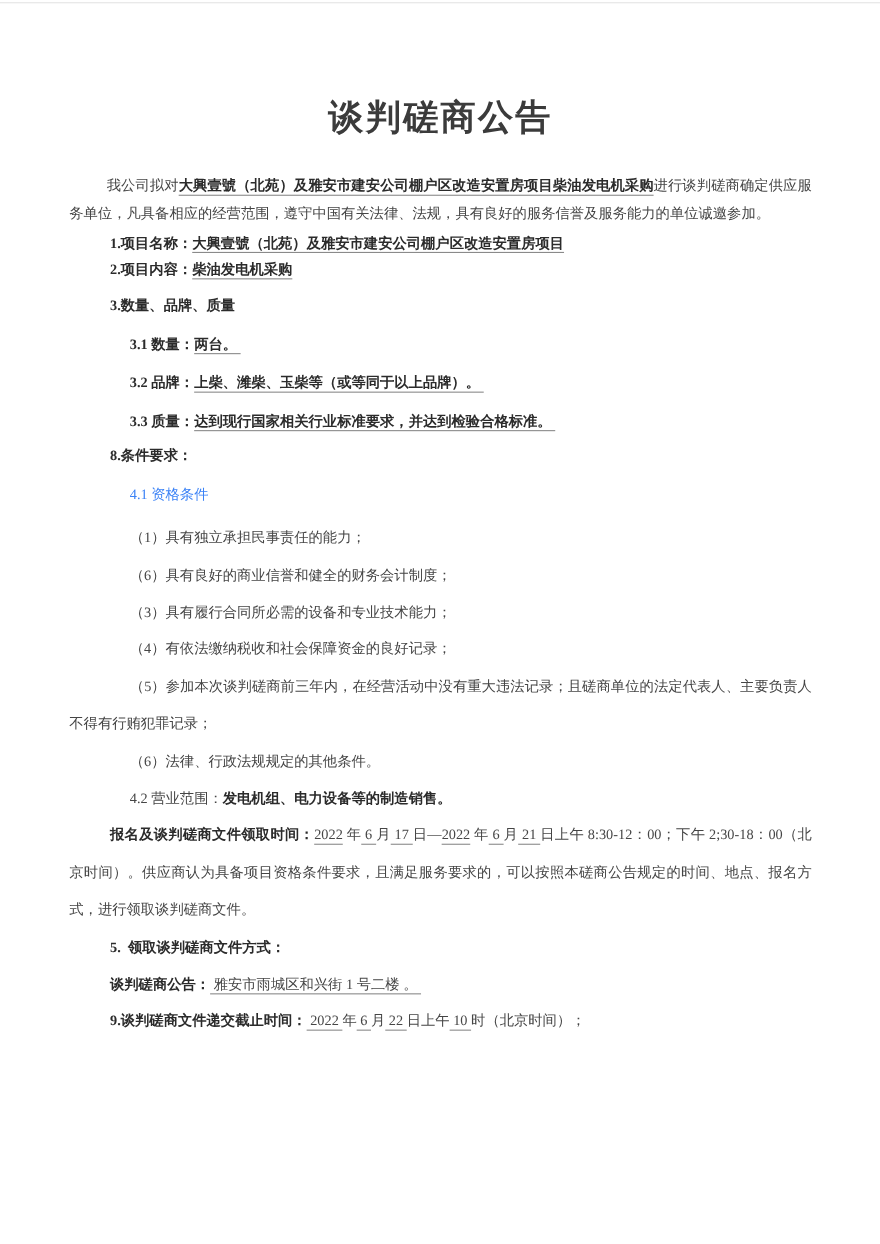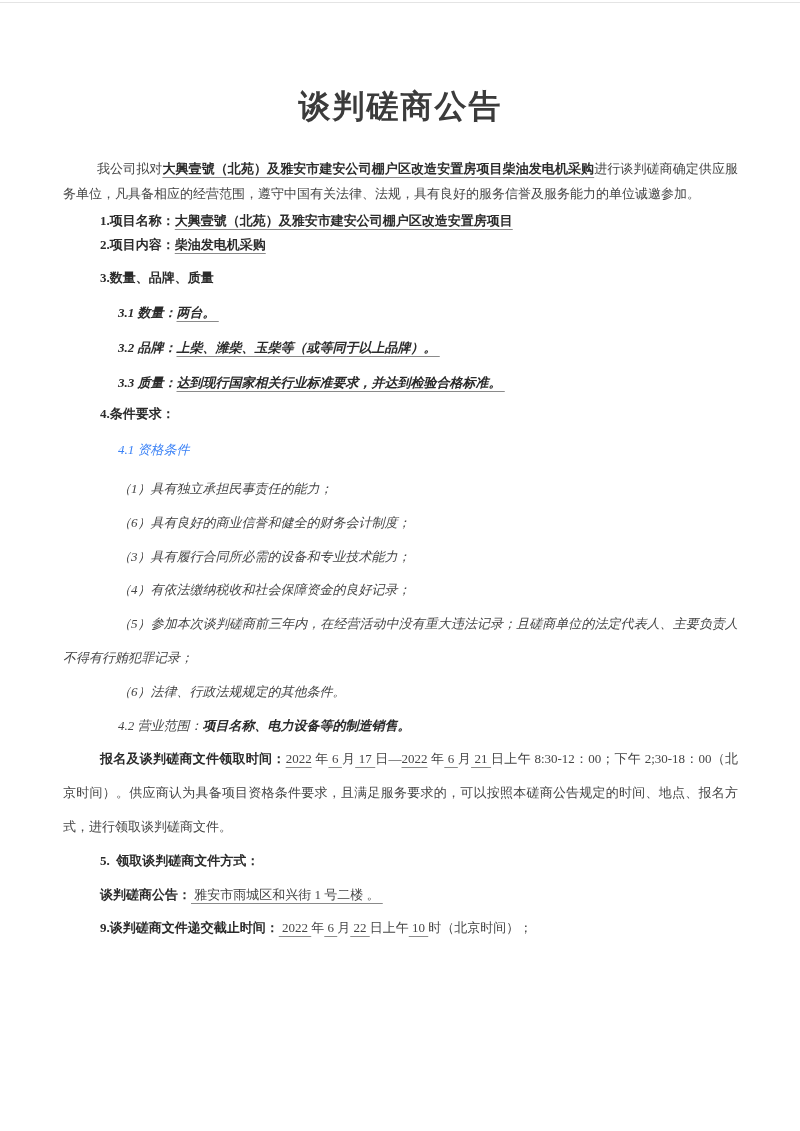--- a/index.html
+++ b/index.html
@@ -27,21 +27,21 @@
   .lh25{line-height:25px;}
   .lh24{line-height:24px;}
   .mb3{margin-bottom:3px;}
   .mt7{margin-top:7px;}
   .mt9{margin-top:9px;}
   .mt10{margin-top:10px;}
   .mt11{margin-top:11px;}
   .mt12{margin-top:12px;}
   .ti-intro{text-indent:34px;}
   .ti1{text-indent:37px;}
-  .ti2{text-indent:55px;font-style:italic;}
+  .ti2{text-indent:55px;}
   .b{font-weight:bold;color:#2b2b2b;}
   .u{
     text-decoration:underline;
     text-decoration-color:#8a8a8a;
     text-decoration-thickness:1px;
     text-underline-offset:4px;
   }
   .light{color:#3b82f6;}
 </style>
 </head>
@@ -59,34 +59,34 @@
   <p class="p lh24 ti1"><span class="b">2.项目内容：</span><span class="b u">柴油发电机采购</span></p>
 
   <p class="p lh24 ti1 mt9"><span class="b">3.数量、品牌、质量</span></p>
 
   <p class="p lh24 ti2 mt11"><span class="b">3.1 数量：</span><span class="b u">两台。 </span></p>
 
   <p class="p lh24 ti2 mt11"><span class="b">3.2 品牌：</span><span class="b u">上柴、潍柴、玉柴等（或等同于以上品牌）。 </span></p>
 
   <p class="p lh24 ti2 mt11"><span class="b">3.3 质量：</span><span class="b u">达到现行国家相关行业标准要求，并达到检验合格标准。 </span></p>
 
-  <p class="p lh24 ti1 mt7"><span class="b">4.条件要求：</span></p>
+  <p class="p lh24 ti1 mt7"><span class="b">8.条件要求：</span></p>
 
   <p class="p lh24 ti2 mt12 light">4.1 资格条件</p>
 
   <div class="mt10">
     <p class="p ti2">（1）具有独立承担民事责任的能力；</p>
     <p class="p ti2">（6）具有良好的商业信誉和健全的财务会计制度；</p>
     <p class="p ti2">（3）具有履行合同所必需的设备和专业技术能力；</p>
     <p class="p ti2">（4）有依法缴纳税收和社会保障资金的良好记录；</p>
     <p class="p ti2">（5）参加本次谈判磋商前三年内，在经营活动中没有重大违法记录；且磋商单位的法定代表人、主要负责人不得有行贿犯罪记录；</p>
     <p class="p ti2">（6）法律、行政法规规定的其他条件。</p>
   </div>
 
-  <p class="p ti2"><span>4.2 营业范围：</span><span class="b">项目名称、电力设备等的制造销售。</span></p>
+  <p class="p ti2"><span>4.2 营业范围：</span><span class="b">发电机组、电力设备等的制造销售。</span></p>
 
   <p class="p ti1"><span class="b">报名及谈判磋商文件领取时间：</span><span class="u">2022</span><span> 年</span><span class="u"> 6 </span><span>月</span><span class="u"> 17 </span><span>日—</span><span class="u">2022</span><span> 年</span><span class="u"> 6 </span><span>月</span><span class="u"> 21 </span><span>日上午 8:30-12：00；下午 2;30-18：00（北京时间）。供应商认为具备项目资格条件要求，且满足服务要求的，可以按照本磋商公告规定的时间、地点、报名方式，进行领取谈判磋商文件。</span></p>
 
   <p class="p ti1"><span class="b">5.  领取谈判磋商文件方式：</span></p>
 
   <p class="p ti1"><span class="b">谈判磋商公告：</span><span class="u"> 雅安市雨城区和兴街 1 号二楼 。 </span></p>
 
 
   <p class="p ti1"><span class="b">9.谈判磋商文件递交截止时间：</span><span class="u"> 2022 </span><span>年</span><span class="u"> 6 </span><span>月</span><span class="u"> 22 </span><span>日上午</span><span class="u"> 10 </span><span>时（北京时间）；</span></p>
 

